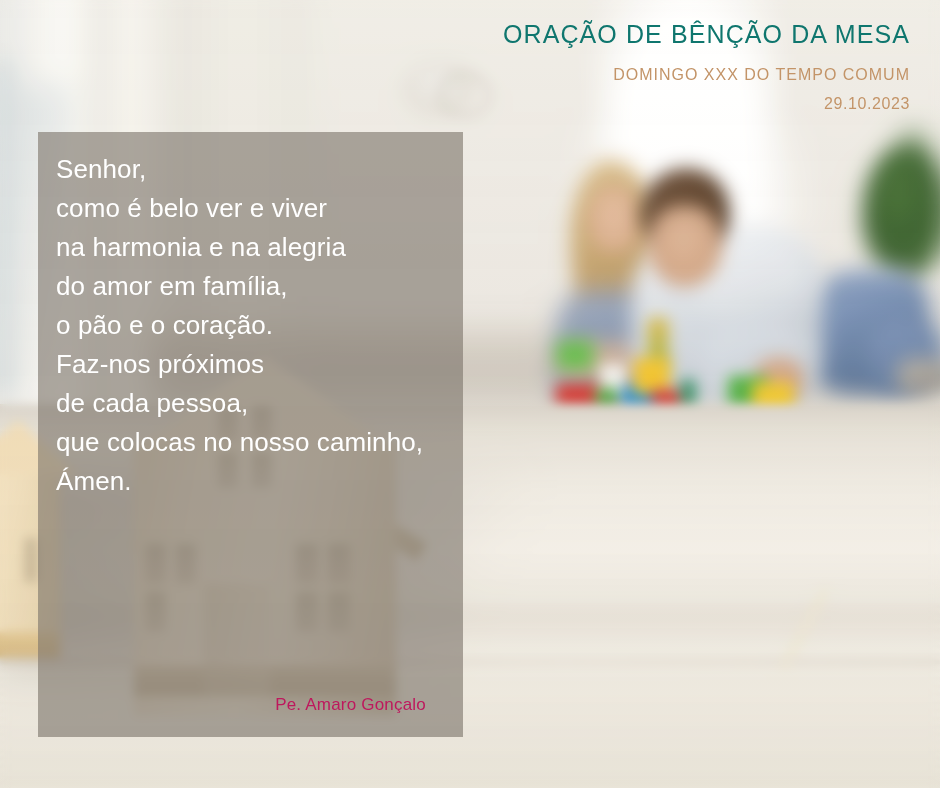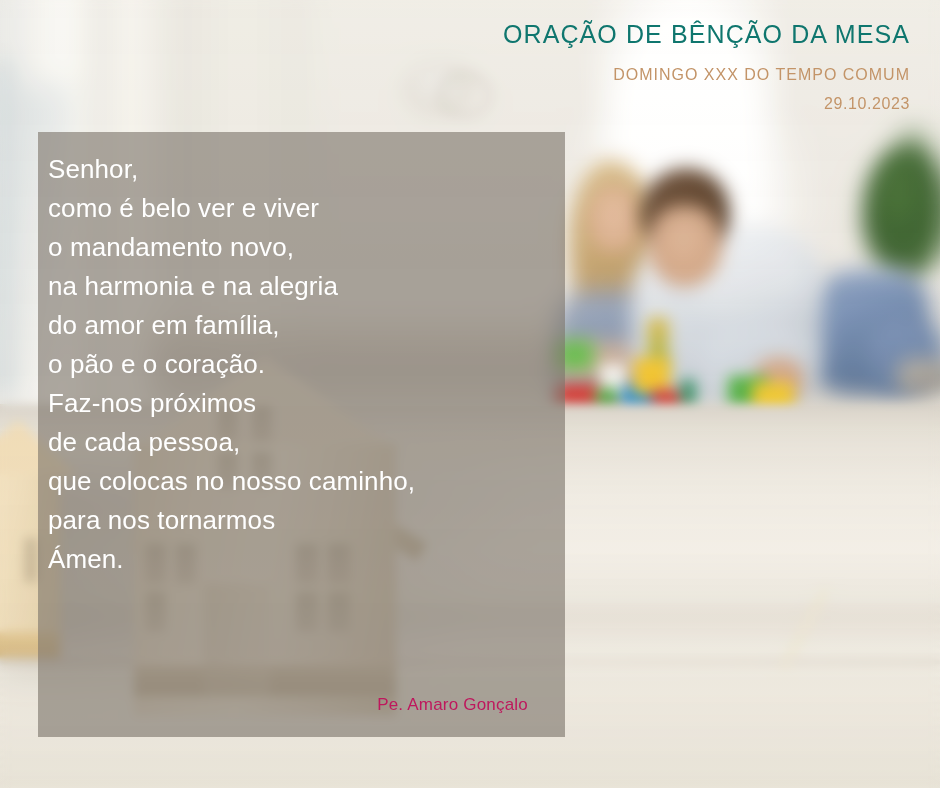--- a/index.html
+++ b/index.html
@@ -549,26 +549,26 @@
     color: #c39468;
     font-weight: 400;
     white-space: nowrap;
   }
 
   
   .prayer-panel {
     position: absolute;
     left: 38px;
     top: 132px;
-    width: 527px;
+    width: 425px;
     height: 605px;
     background: rgba(124,116,107, 0.62);
     z-index: 5;
     box-sizing: border-box;
-    padding: 18px 20px 0 10px;
+    padding: 18px 20px 0 18px;
   }
   .prayer-lines {
     list-style: none;
     margin: 0;
     padding: 0;
   }
   .prayer-lines li {
     color: #ffffff;
     font-size: 26px;
     line-height: 39px;
@@ -676,26 +676,24 @@
   <div class="header">
     <div class="header-title">ORAÇÃO DE BÊNÇÃO DA MESA</div>
     <div class="header-sub">DOMINGO XXX DO TEMPO COMUM</div>
     <div class="header-date">29.10.2023</div>
   </div>
 
   <div class="prayer-panel">
     <ul class="prayer-lines">
       <li>Senhor,</li>
       <li>como é belo ver e viver</li>
-      <li>o mandamento novo,</li>
       <li>na harmonia e na alegria</li>
       <li>do amor em família,</li>
       <li>o pão e o coração.</li>
       <li>Faz-nos próximos</li>
       <li>de cada pessoa,</li>
       <li>que colocas no nosso caminho,</li>
-      <li>para nos tornarmos</li>
       <li>Ámen.</li>
     </ul>
     <div class="prayer-author">Pe. Amaro Gonçalo</div>
   </div>
 
 </div>
 
 </body></html>

